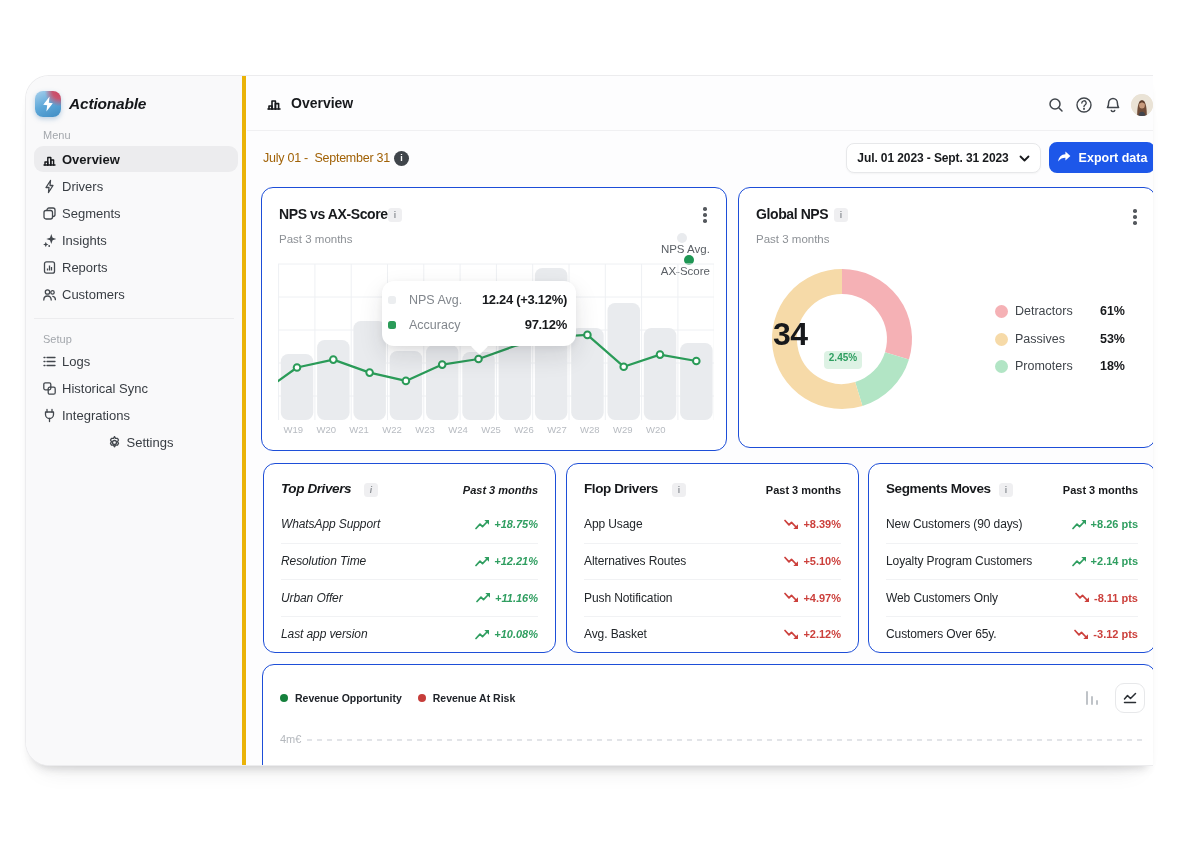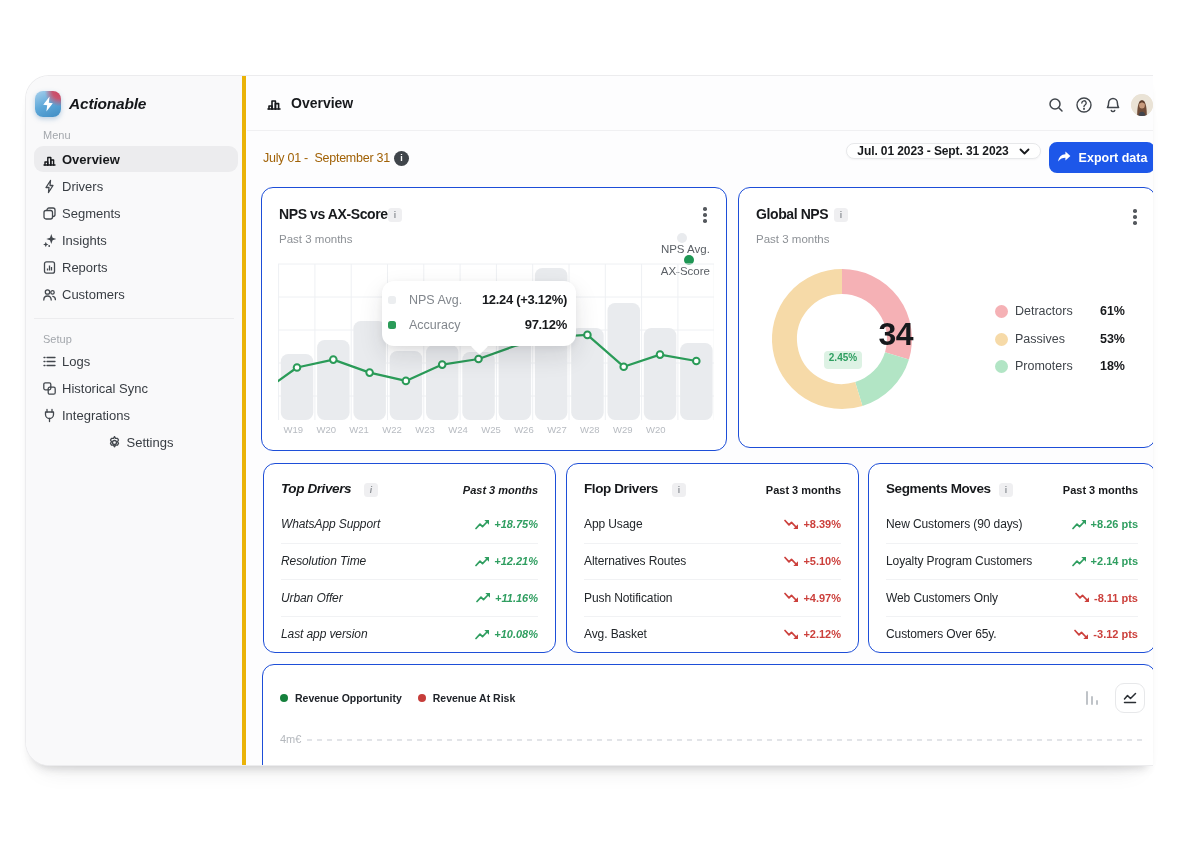--- a/index.html
+++ b/index.html
@@ -29,21 +29,21 @@
 .header { position:absolute; left:0; top:0; width:100%; height:55px; border-bottom:1px solid #f0f0f2; }
 .crumb { position:absolute; left:19px; top:19px; display:flex; align-items:center; }
 .crumb .t { font-size:14px; font-weight:700; color:#17191c; margin-left:9px; }
 .hicon { position:absolute; top:20px; }
 .avatar { position:absolute; left:884px; top:18px; width:22px; height:22px; border-radius:50%;
   overflow:hidden; background:#e9e2d7; }
 
 .daterow { position:absolute; left:16px; top:75px; font-size:12.5px; color:#a16207; font-weight:400; letter-spacing:-0.25px; }
 .infodot { position:absolute; left:147px; top:74.5px; width:15px; height:15px; border-radius:50%;
   background:#40454b; color:#fff; font-size:9px; font-weight:700; text-align:center; line-height:15px; }
-.datepill { position:absolute; left:599px; top:67px; width:195px; height:16px; background:#fff;
+.datepill { position:absolute; left:599px; top:67px; width:195px; height:30px; background:#fff;
   border:1px solid #e7e8ea; border-radius:8px; box-shadow:0 1px 2px rgba(0,0,0,.04);
   display:flex; align-items:center; justify-content:center; font-size:12px; font-weight:700; color:#17191c; letter-spacing:-0.1px; }
 .exportbtn { position:absolute; left:802px; top:66px; width:106px; height:31px; background:#1d57e9;
   border-radius:8px; display:flex; align-items:center; justify-content:center;
   font-size:12.5px; font-weight:700; color:#fff; }
 
 .card { position:absolute; background:#fff; border:1px solid #1d4ed8; border-radius:12px; }
 .ctitle { position:absolute; font-size:14px; font-weight:700; color:#17191c; letter-spacing:-0.4px; }
 .csub { position:absolute; font-size:11.5px; color:#8d9196; }
 .ibadge { position:absolute; width:14px; height:14px; border-radius:3.5px; background:#efeff1;
@@ -58,21 +58,21 @@
   border-radius:12px; box-shadow:0 10px 24px rgba(30,35,40,.12), 0 2px 6px rgba(30,35,40,.06);
   padding:9px 9px 0 6px; z-index:5; white-space:nowrap; }
 .tooltip .notch { position:absolute; left:91px; bottom:-6px; width:13px; height:13px; background:#fff;
   transform:rotate(45deg); border-radius:2px; }
 .trow { display:flex; align-items:center; height:19px; margin-bottom:6px; }
 .trow .sq { width:8px; height:8px; border-radius:2.5px; margin-right:13px; }
 .trow .lbl { font-size:12.5px; color:#82878d; }
 .trow .val { margin-left:auto; font-size:13px; font-weight:700; color:#17191c; letter-spacing:-0.3px; }
 
 #npsglobal { left:491px; top:111px; width:418px; height:261px; }
-.big34 { position:absolute; left:34px; top:129px; width:140px; text-align:right;
+.big34 { position:absolute; left:34px; top:129px; width:140px; text-align:left;
   font-size:32px; font-weight:700; color:#17191c; letter-spacing:-0.5px; line-height:34px; }
 .pill245 { position:absolute; left:85px; top:163px; width:38px; height:18px; background:#ddf2e4;
   border-radius:4px; color:#2e9e60; font-size:10px; font-weight:700; text-align:center; line-height:14px; }
 .dleg { position:absolute; left:256px; width:130px; height:14px; display:flex; align-items:center; }
 .dleg .d { width:13px; height:13px; border-radius:50%; margin-right:7px; flex:0 0 auto; }
 .dleg .l { font-size:12.5px; color:#40454b; }
 .dleg .p { margin-left:auto; font-size:12.5px; font-weight:700; color:#17191c; }
 
 .drv { height:190px; top:387px; }
 #card-top { left:16px; width:293px;font-style:italic; }

